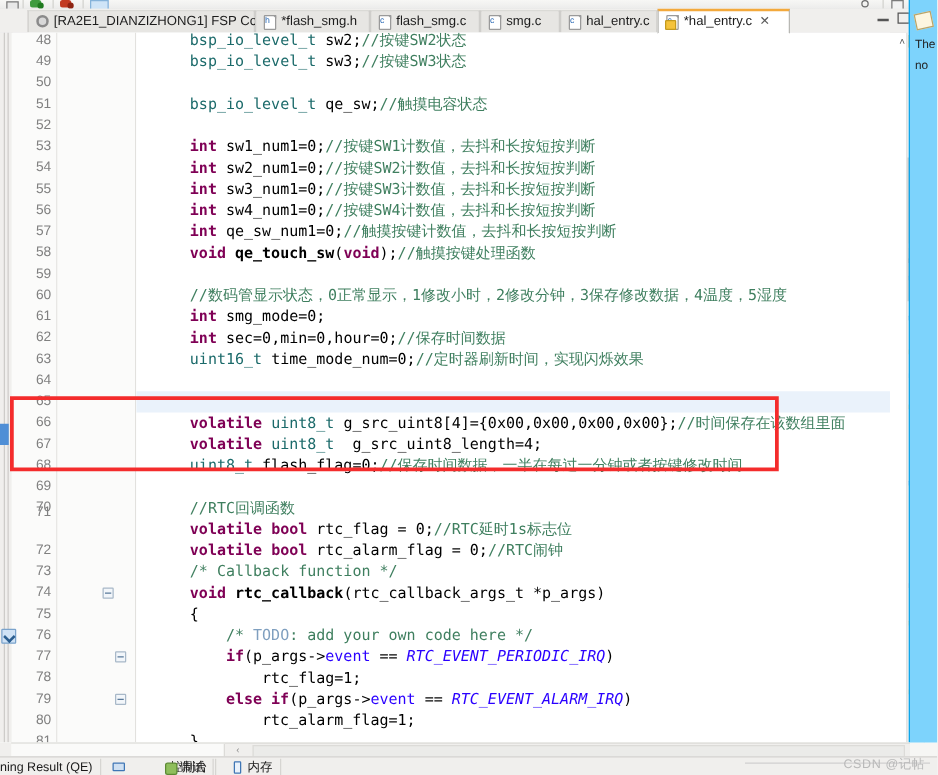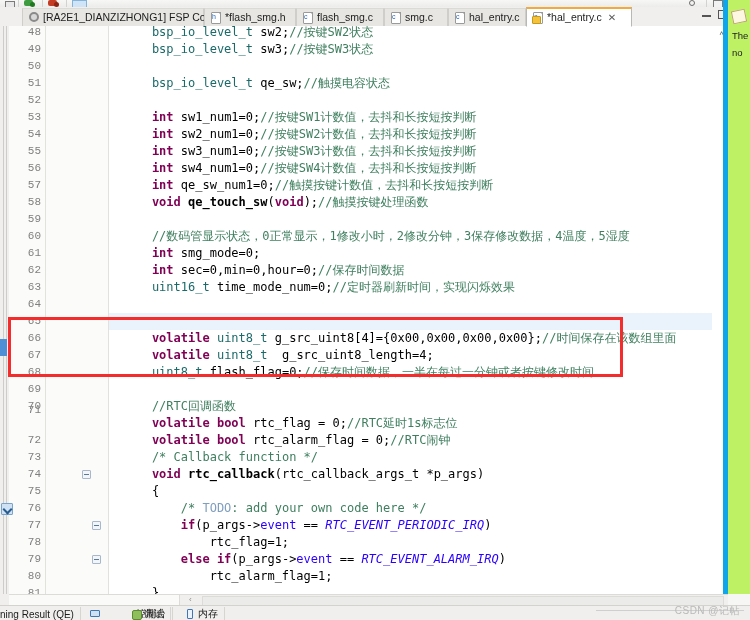--- a/index.html
+++ b/index.html
@@ -126,21 +126,21 @@
     background:#fbfbfa; border-right:1px solid #e2e1de;
   }
   .code {
     position:absolute; left:109px; top:0; right:38px; height:568px;
     background:#ffffff;
     overflow:hidden;
   }
 
   .ln {
     position:absolute; right:4px;
-    font-family:Liberation Mono, monospace;
+    font-family:Liberation Sans, sans-serif;
     font-size:11px; color:#808080; line-height:17px; height:17px;
   }
   .cl {
     position:absolute; left:14px;
     font-family:"DejaVu Sans Mono", monospace;
     font-size:12px; line-height:17px; height:17px;
     white-space:pre;
     color:#000000;
   }
   .rowhl {
@@ -217,21 +217,21 @@
     position:absolute; right:12px; bottom:4px; font-size:9px; color:#666;
   }
   .vscroll-track {
     position:absolute; right:0; top:16px; width:10px; bottom:14px;
     background:#f4f4f2;
   }
 
   
   .rightdock {
     position:absolute; right:0; top:0; width:22px; height:594px;
-    background:#bef264; border-left:5px solid #0ea5e9;
+    background:#7dd3fc; border-left:1px solid #0ea5e9;
     overflow:hidden;
     margin-left:30px;
   }
   .rd-icon {
     position:absolute; left:3px; top:9px; width:15px; height:13px;
   }
   .rd-pencil{
     position:absolute; left:1px; top:1px; width:12px; height:11px;
     background:#fdf6e0; border:1px solid #b9a46a; transform:rotate(-12deg);
   }

